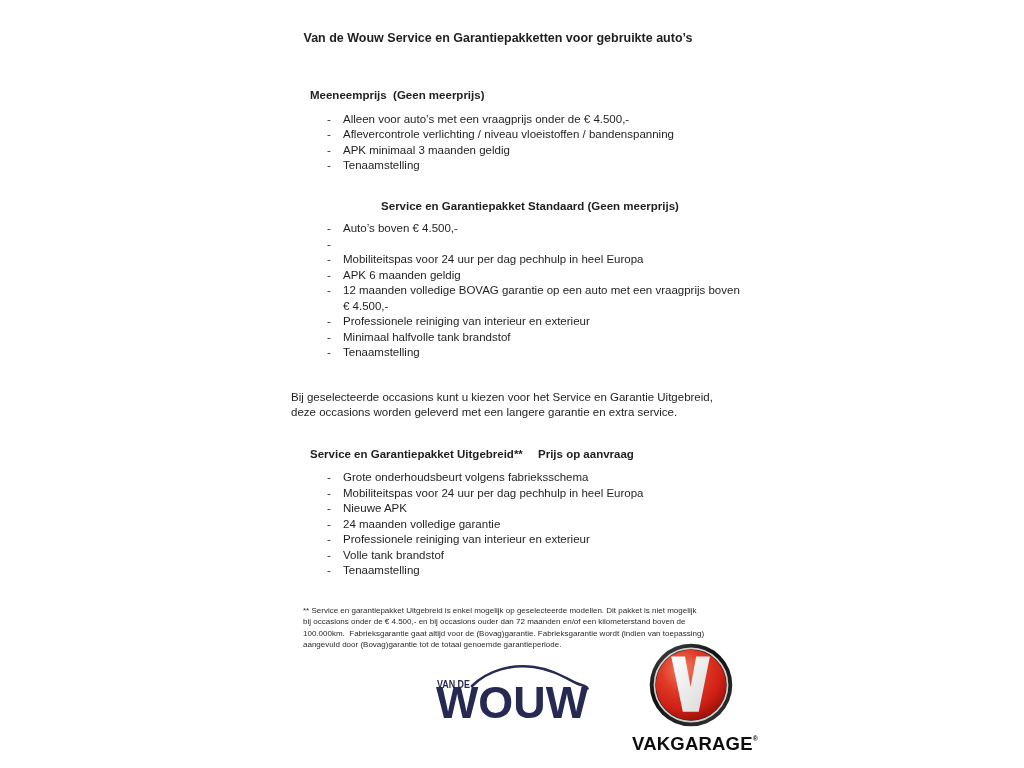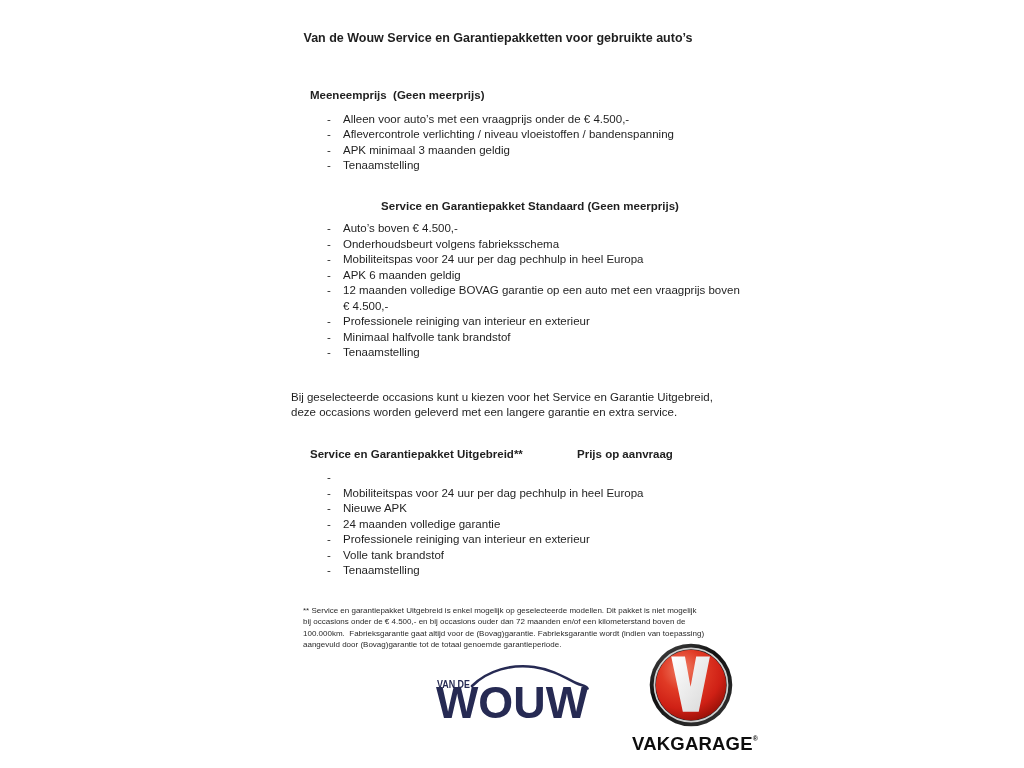--- a/index.html
+++ b/index.html
@@ -9,21 +9,21 @@
   .title{position:absolute;top:31px;left:0;width:100%;text-align:center;
          font-size:12.5px;font-weight:bold;margin:0;white-space:pre-wrap;}
 
   .content{position:absolute;left:310px;top:8px;width:440px;
            font-size:11.5px;line-height:15.5px;}
 
   .heading{font-size:11.5px;font-weight:bold;margin:0;white-space:pre-wrap;}
   .mt-h1{margin-top:80px;}
   .mt-h2{margin-top:25px;text-align:center;}
   .mt-h3{margin-top:26px;}
-  .h-flex{display:flex;gap:39px;}
+  .h-flex{display:flex;}
   .h-main{flex:none;width:228px;}
 
   .bullets{margin-top:8px;}
   .bullets.b2{margin-top:7px;}
   .bullet-row{display:flex;}
   .dash{flex:none;margin-left:17px;width:16px;}
   .btext{white-space:pre;}
 
   .intro{margin:29px 0 0 -19px;white-space:pre;font-size:11.5px;line-height:15.5px;}
 
@@ -77,21 +77,20 @@
       </div>
 
     <h2 class="heading mt-h2">Service en Garantiepakket Standaard (Geen meerprijs)</h2>
     <div class="bullets b2">
         <div class="bullet-row">
           <span class="dash">-</span>
           <span class="btext">Auto’s boven € 4.500,-</span>
         </div>
         <div class="bullet-row">
           <span class="dash">-</span>
-          <span class="btext">Onderhoudsbeurt volgens fabrieksschema</span>
         </div>
         <div class="bullet-row">
           <span class="dash">-</span>
           <span class="btext">Mobiliteitspas voor 24 uur per dag pechhulp in heel Europa</span>
         </div>
         <div class="bullet-row">
           <span class="dash">-</span>
           <span class="btext">APK 6 maanden geldig</span>
         </div>
         <div class="bullet-row">
@@ -116,20 +115,21 @@
     <p class="intro">Bij geselecteerde occasions kunt u kiezen voor het Service en Garantie Uitgebreid,
 deze occasions worden geleverd met een langere garantie en extra service.</p>
 
     <h2 class="heading mt-h3 h-flex">
       <span class="h-main">Service en Garantiepakket Uitgebreid**</span>
       <span class="h-price">Prijs op aanvraag</span>
     </h2>
     <div class="bullets">
         <div class="bullet-row">
           <span class="dash">-</span>
+          <span class="btext">Grote onderhoudsbeurt volgens fabrieksschema</span>
         </div>
         <div class="bullet-row">
           <span class="dash">-</span>
           <span class="btext">Mobiliteitspas voor 24 uur per dag pechhulp in heel Europa</span>
         </div>
         <div class="bullet-row">
           <span class="dash">-</span>
           <span class="btext">Nieuwe APK</span>
         </div>
         <div class="bullet-row">

